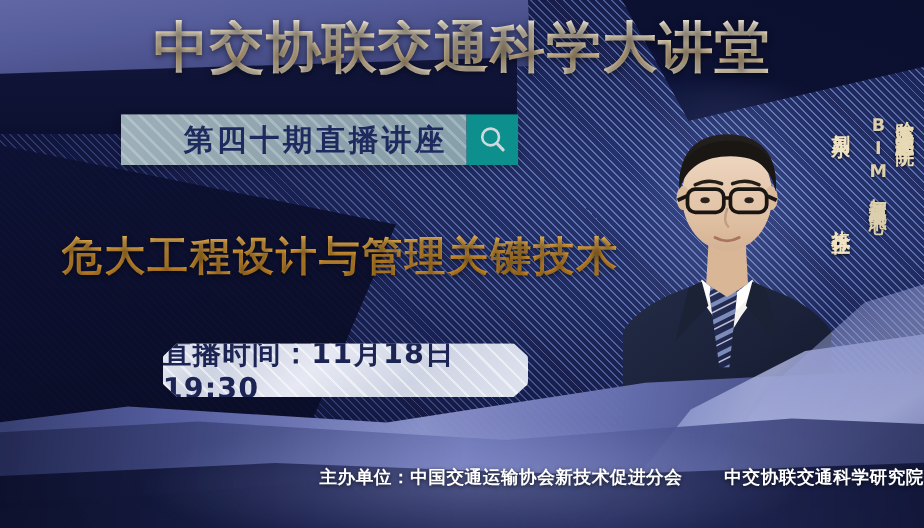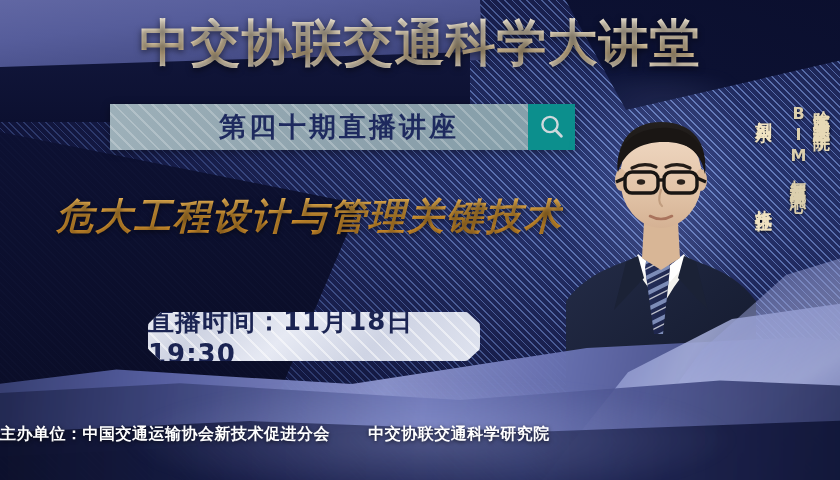--- a/index.html
+++ b/index.html
@@ -167,21 +167,21 @@
     filter: blur(3px);
     font-family: "DejaVu Sans", "Liberation Sans", sans-serif;
     white-space: nowrap;
     z-index: -1;
   }
 
   
   .episode-banner {
     position: absolute;
     left: 110px; top: 104px;
-    width: 465px; height: 46px;
+    width: 361px; height: 46px;
     display: flex;
     align-items: stretch;
     box-shadow: 0 2px 8px rgba(0,0,0,.35);
   }
   .episode-banner .strip {
     flex: 1 1 auto;
     position: relative;
     background: linear-gradient(100deg, #9db0b9 0%, #92a6b0 40%, #8ba0ab 70%, #86a0ab 100%);
     overflow: hidden;
     display: flex;
@@ -213,33 +213,32 @@
     background: #0c8f8d;
     display: flex;
     align-items: center;
     justify-content: center;
   }
   .search-box svg { display: block; }
 
   
   .main-title {
     position: absolute;
-    left: 56px; top: 192px;
+    left: 56px; top: 208px;
     font-size: 37px;
     font-weight: 700;
     letter-spacing: 2px;
     white-space: nowrap;
     color: #e8a23a;
     background: linear-gradient(180deg, #f3c063 0%, #e6a236 48%, #d8912a 100%);
     -webkit-background-clip: text;
             background-clip: text;
     -webkit-text-fill-color: transparent;
     font-family: "DejaVu Sans", "Liberation Sans", sans-serif;
     text-shadow: 0 2px 5px rgba(0,0,0,.5);
-    font-style: italic;
   }
 
   
   .time-banner {
     position: absolute;
     left: 148px; top: 312px;
     width: 332px; height: 49px;
     background: linear-gradient(135deg, #e8eaf2 0%, #ced3e2 18%, #e6e9f3 42%, #cfd4e4 68%, #dfe3ef 100%);
     clip-path: polygon(13px 0, calc(100% - 13px) 0, 100% 12px, 100% calc(100% - 12px), calc(100% - 13px) 100%, 13px 100%, 0 calc(100% - 12px), 0 12px);
     display: flex;
@@ -317,21 +316,21 @@
     font-size: 17px;
     font-weight: 700;
     color: #f0e3c2;
     text-shadow: 0 1px 3px rgba(0,0,0,.6);
   }
 
   
   .footer {
     position: absolute;
     left: 0; right: 0; top: 424px;
-    text-align: left;
+    text-align: right;
     font-size: 16px;
     font-weight: 700;
     color: #ffffff;
     letter-spacing: .5px;
     text-shadow: 0 1px 4px rgba(0,0,0,.7);
     font-family: "DejaVu Sans", "Liberation Sans", sans-serif;
   }
   .footer .gap { display: inline-block; width: 26px; }
 </style>
 </head>

